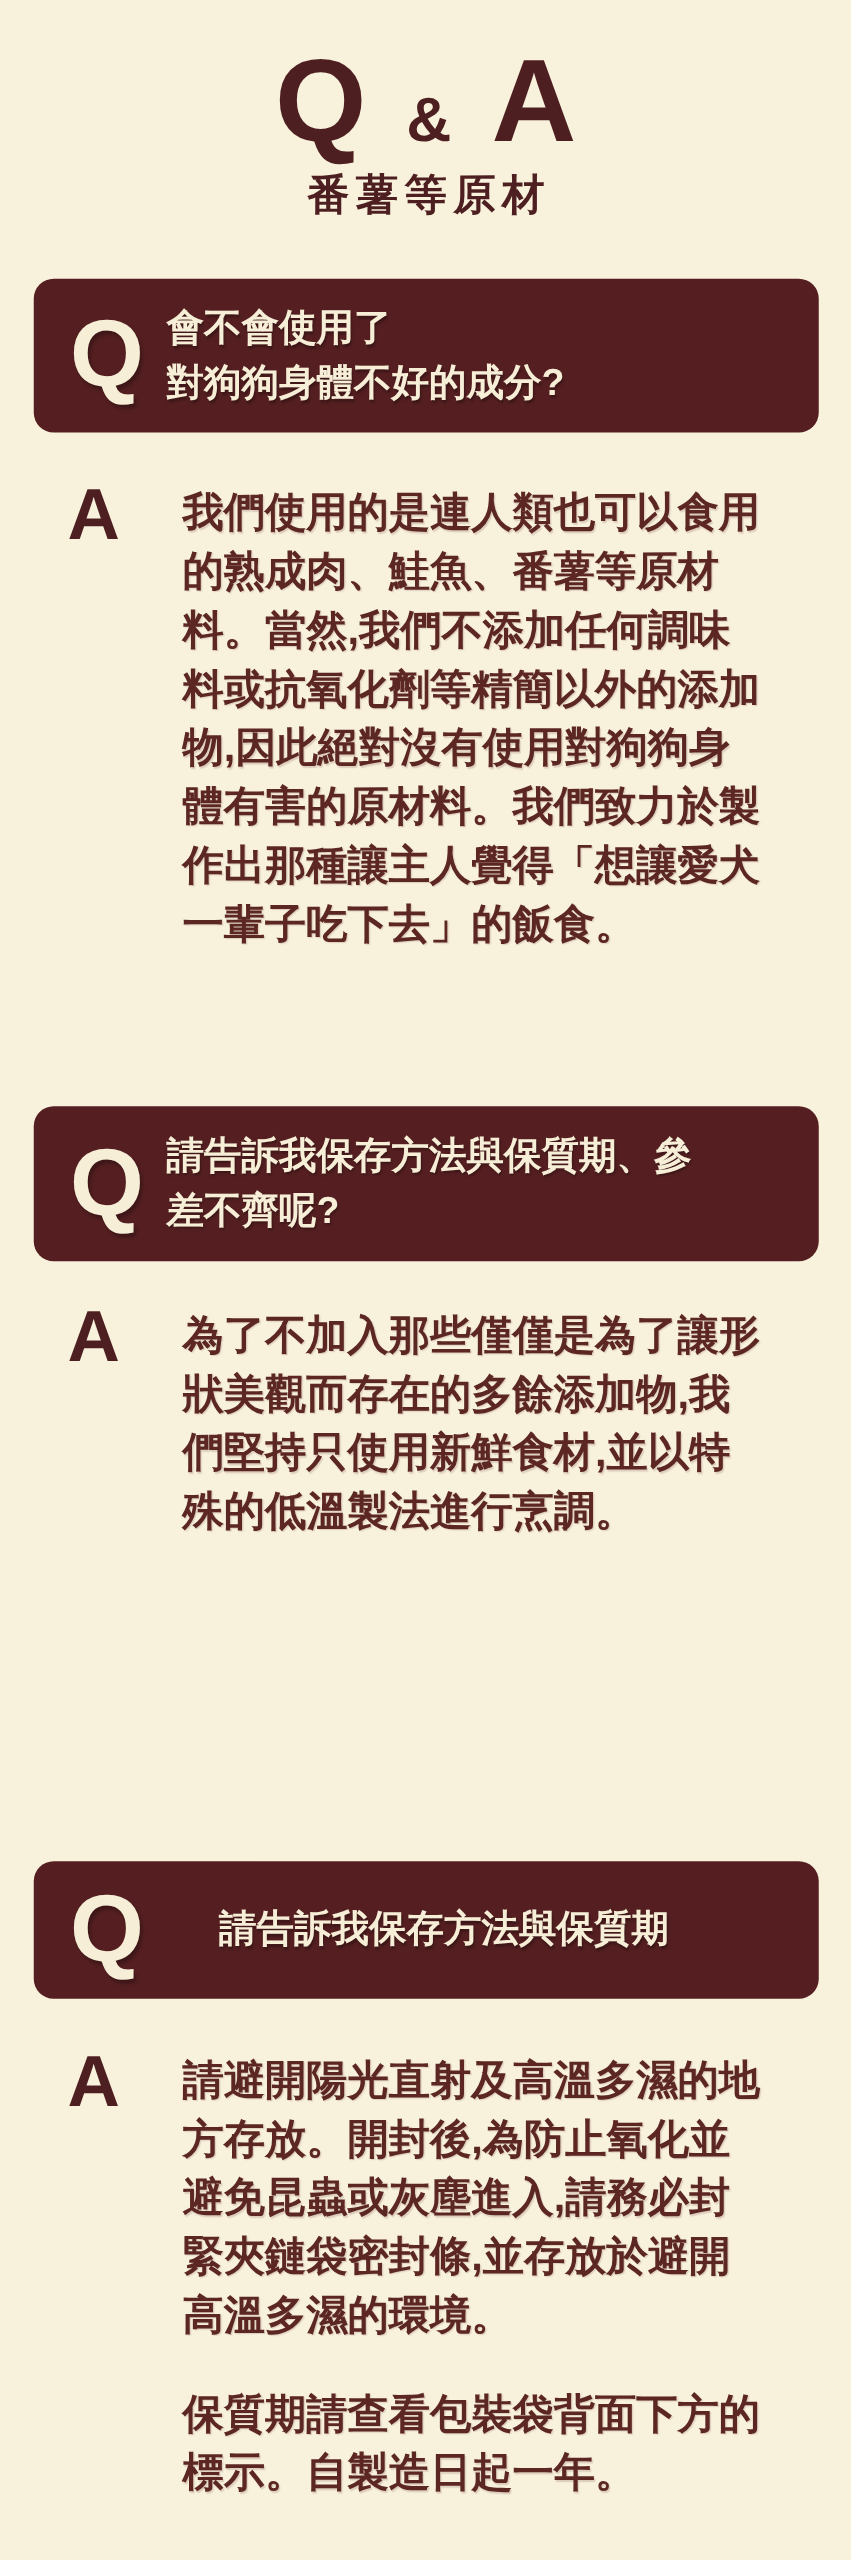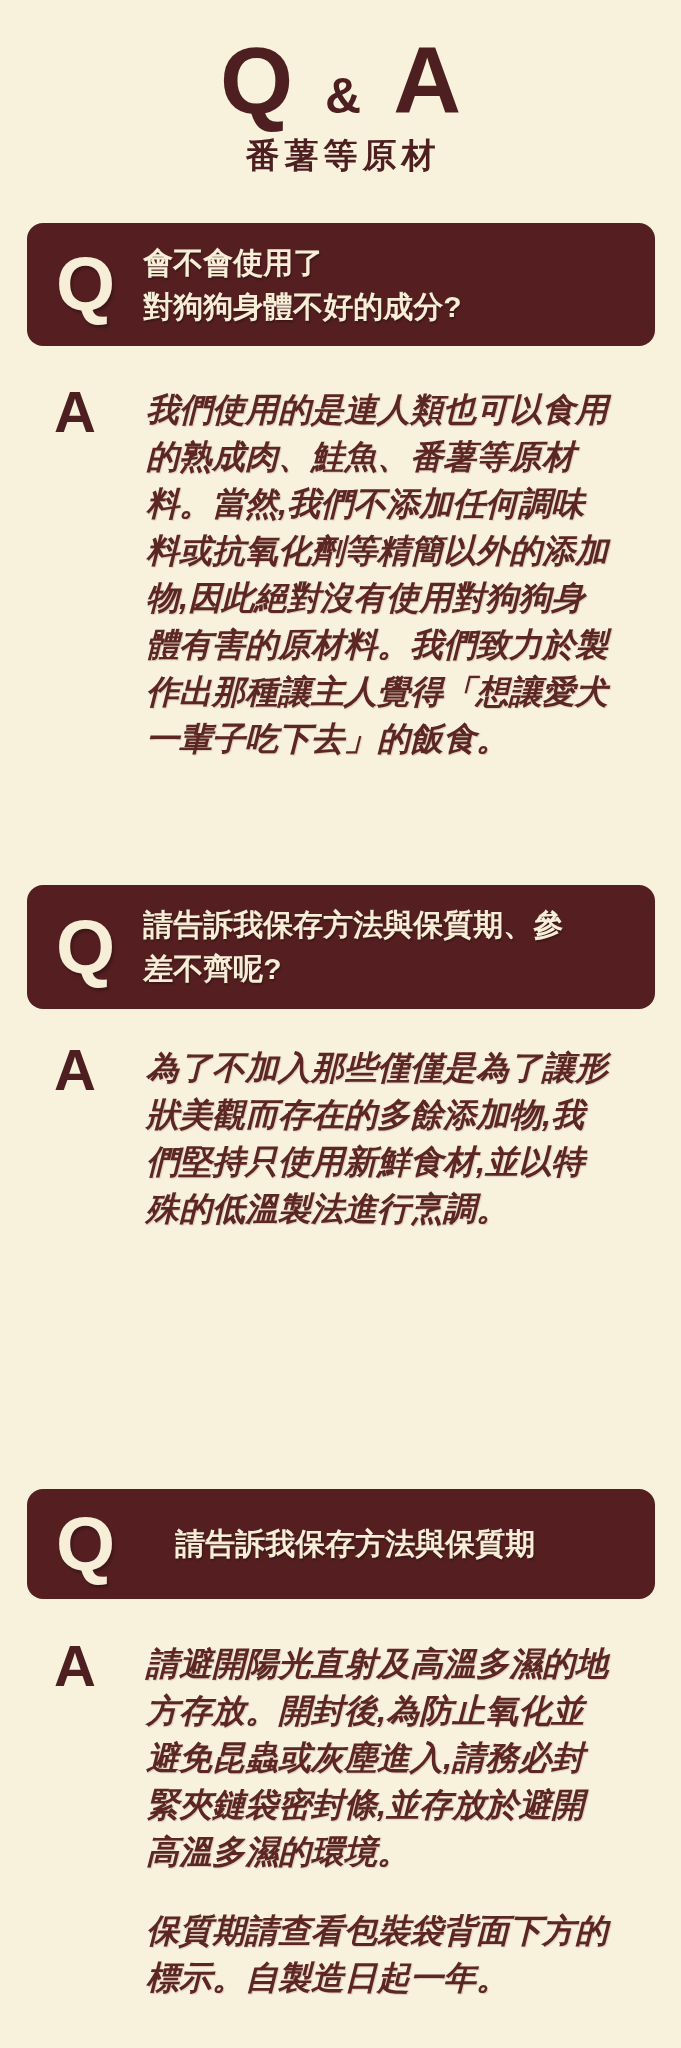--- a/index.html
+++ b/index.html
@@ -55,21 +55,21 @@
   .qbox1{top:223px;height:123px;}
   .qbox2{top:885px;height:124px;}
   .qbox3{top:1489px;height:110px;}
   .qletter{
     font-size:76px;
     line-height:0.95;
     flex:0 0 auto;
     text-shadow:2px 3px 3px rgba(0,0,0,0.28);
   }
   .qtext{
-    margin-left:28px;
+    margin-left:18px;
     font-size:30px;
     line-height:44px;
     white-space:pre;
     text-shadow:1px 2px 2px rgba(0,0,0,0.3);
   }
   .qbox3 .qtext{margin-left:60px;}
   
   .answer{position:absolute;left:0;width:681px;}
   .ans1{top:386px;}
   .ans2{top:1044px;}
@@ -81,21 +81,20 @@
     color:var(--maroon-dark);
   }
   .atext{position:absolute;left:146px;top:0;width:520px;}
   .para{
     margin:0;
     font-size:33px;
     line-height:47px;
     white-space:pre;
     color:var(--body-text);
     text-shadow:1px 1px 1px rgba(92,39,35,0.18);
-    font-style:italic;
   }
   .para.gap{margin-top:32px;}
 </style>
 </head>
 <body>
 
 <div class="page">
 
   <div class="title">
     <span class="big">Q</span>

